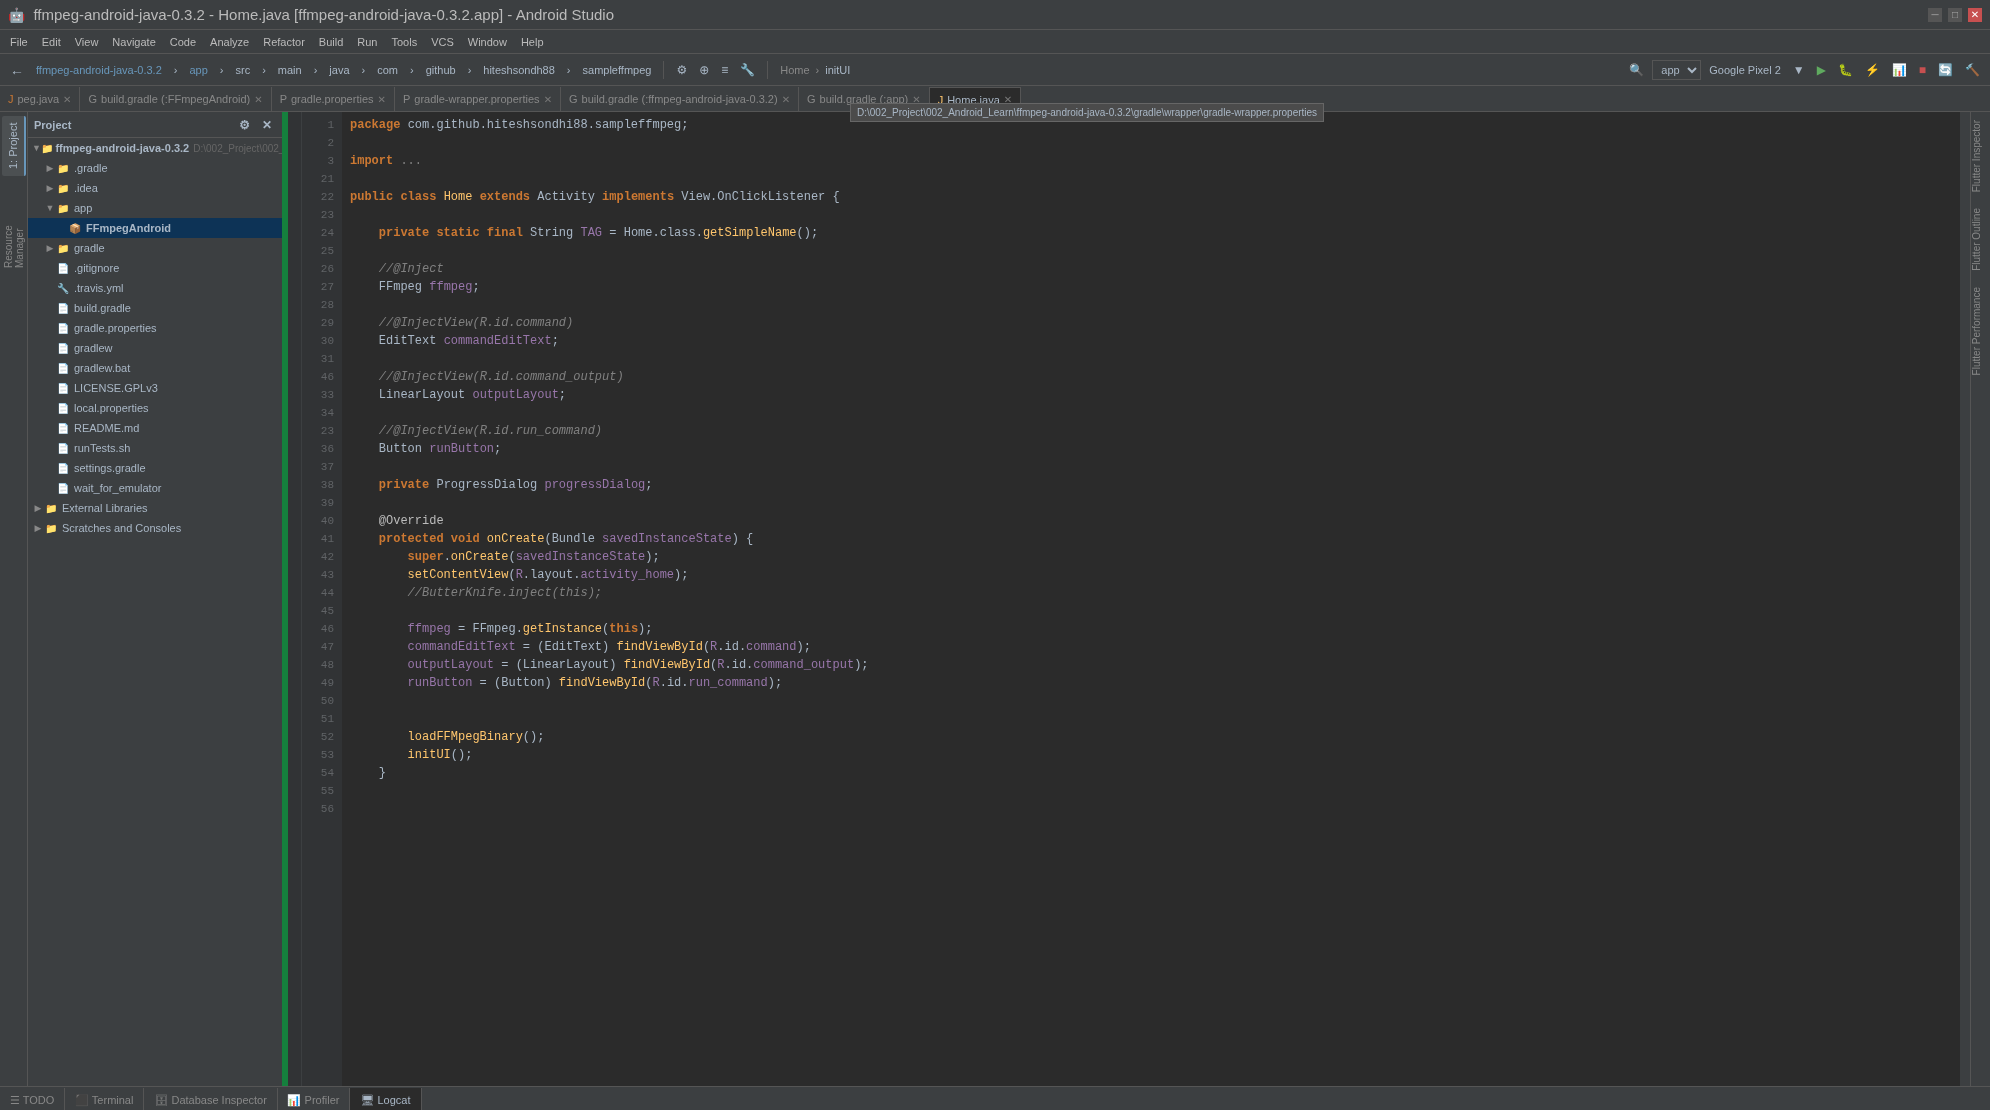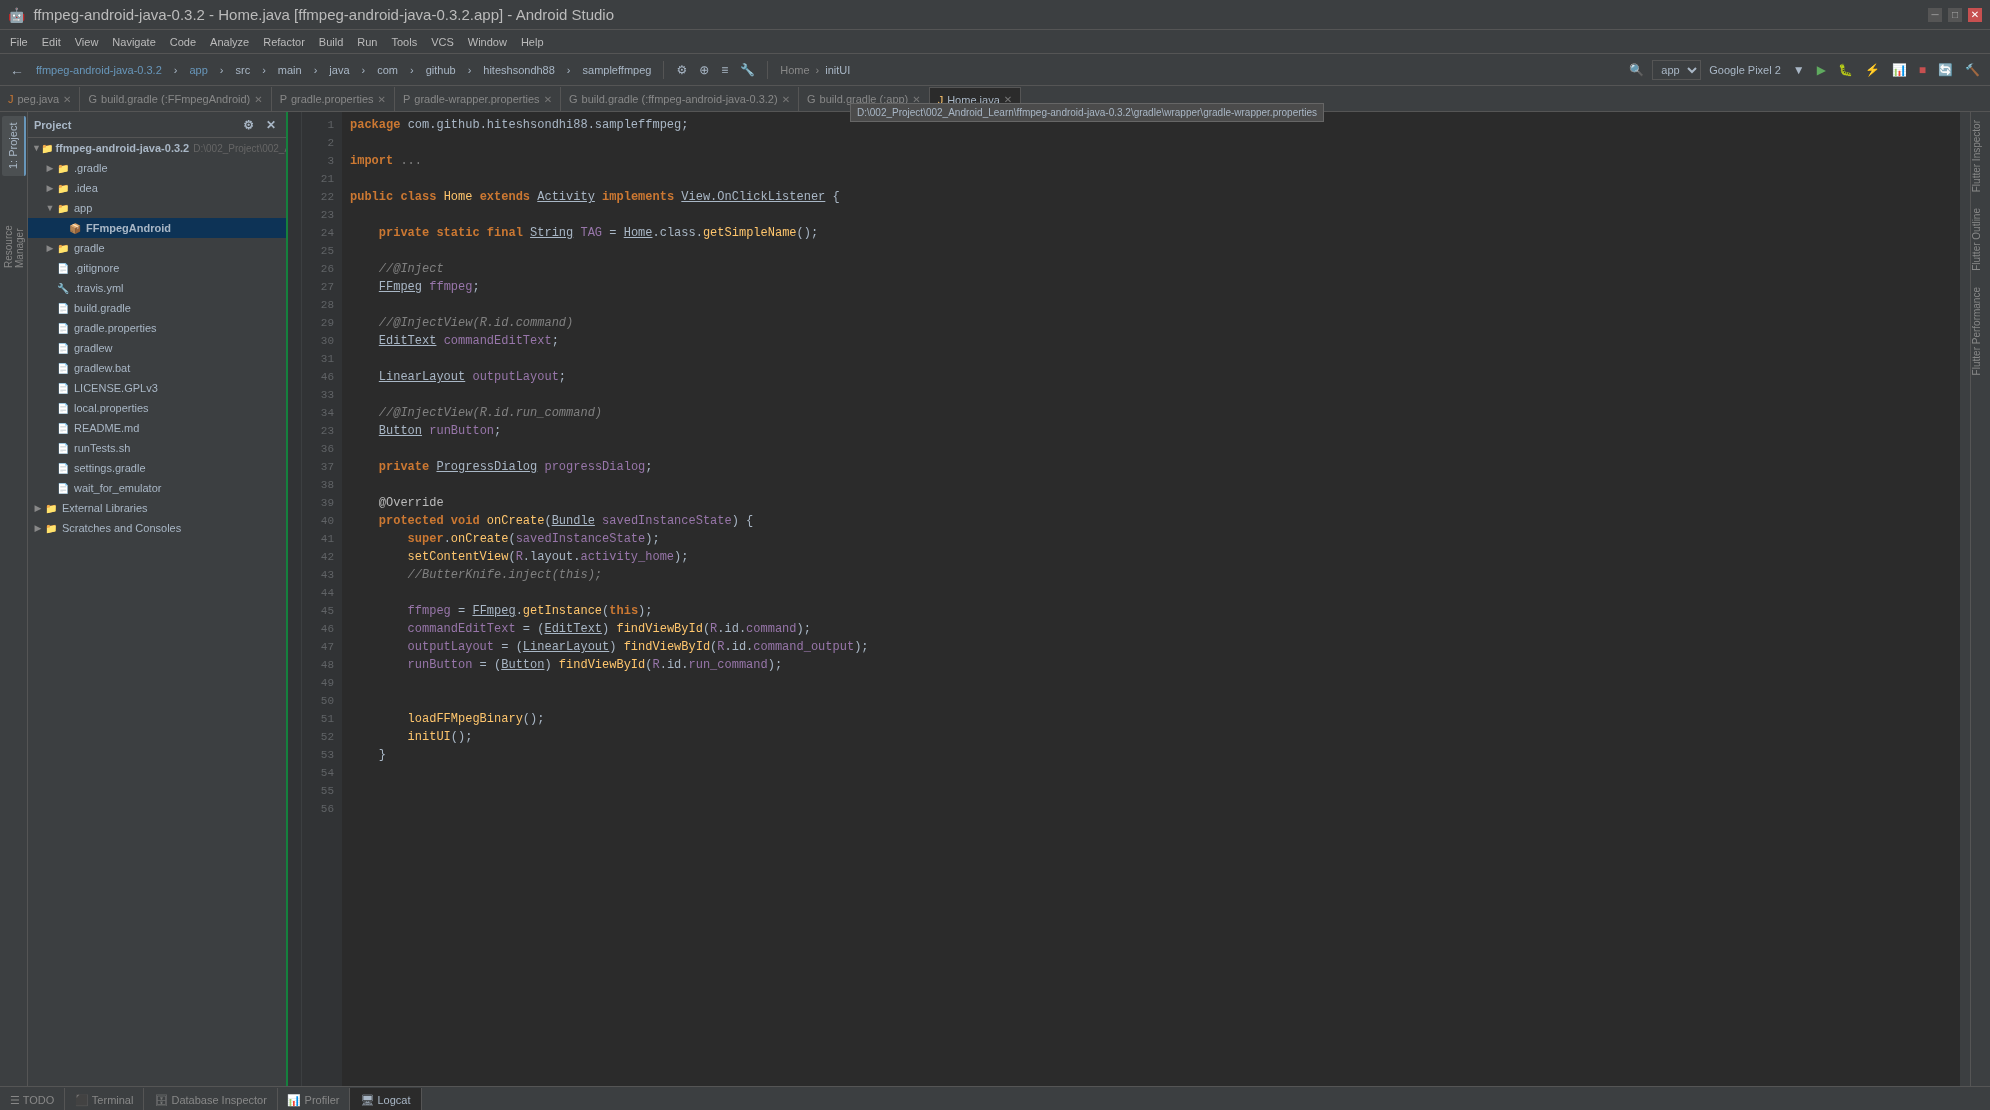--- a/index.html
+++ b/index.html
@@ -148,21 +148,21 @@
       font-size: 14px;
       cursor: pointer;
       border-radius: 2px;
     }
     .sidebar-icon.active { background: #4c5052; color: #ccc; border-left: 2px solid #6897bb; }
 
     
     .project-panel {
       width: 260px;
       background: #3c3f41;
-      border-right: 2px solid #15803d;
+      border-right: 6px solid #15803d;
       display: flex;
       flex-direction: column;
       overflow: hidden;
     }
     .panel-header {
       height: 26px;
       background: #3c3f41;
       display: flex;
       align-items: center;
       padding: 0 6px;
@@ -244,21 +244,21 @@
       line-height: 18px;
       overflow: auto;
       color: #a9b7c6;
     }
     .code-line {
       white-space: pre;
       min-height: 18px;
       line-height: 18px;
     }
     .kw { color: #cc7832; font-weight: bold; }
-    .type { color: #a9b7c6; text-decoration: underline; }
+    .type { color: #a9b7c6; }
     .comment { color: #808080; font-style: italic; }
     .method { color: #ffc66d; }
     .annotation { color: #bbb; }
     .class-name { color: #ffc66d; }
     .pkg { color: #a9b7c6; margin-top: 36px; }
 
     
     .bottom-panel {
       height: 170px;
       background: #2b2b2b;
@@ -631,20 +631,21 @@
         <div class="code-line"><span class="kw">public class</span> <span class="class-name">Home</span> <span class="kw">extends</span> <span class="type">Activity</span> <span class="kw">implements</span> <span class="type">View.OnClickListener</span> {</div>
         <div class="code-line">&nbsp;</div>
         <div class="code-line">    <span class="kw">private static final</span> <span class="type">String</span> <span style="color:#9876aa;">TAG</span> = <span class="type">Home</span>.class.<span class="method">getSimpleName</span>();</div>
         <div class="code-line">&nbsp;</div>
         <div class="code-line">    <span class="comment">//@Inject</span></div>
         <div class="code-line">    <span class="type">FFmpeg</span> <span style="color:#9876aa;">ffmpeg</span>;</div>
         <div class="code-line">&nbsp;</div>
         <div class="code-line">    <span class="comment">//@InjectView(R.id.command)</span></div>
         <div class="code-line">    <span class="type">EditText</span> <span style="color:#9876aa;">commandEditText</span>;</div>
         <div class="code-line">&nbsp;</div>
+        <div class="code-line">    <span class="comment">//@InjectView(R.id.command_output)</span></div>
         <div class="code-line">    <span class="type">LinearLayout</span> <span style="color:#9876aa;">outputLayout</span>;</div>
         <div class="code-line">&nbsp;</div>
         <div class="code-line">    <span class="comment">//@InjectView(R.id.run_command)</span></div>
         <div class="code-line">    <span class="type">Button</span> <span style="color:#9876aa;">runButton</span>;</div>
         <div class="code-line">&nbsp;</div>
         <div class="code-line">    <span class="kw">private</span> <span class="type">ProgressDialog</span> <span style="color:#9876aa;">progressDialog</span>;</div>
         <div class="code-line">&nbsp;</div>
         <div class="code-line">    <span class="annotation">@Override</span></div>
         <div class="code-line">    <span class="kw">protected void</span> <span class="method">onCreate</span>(<span class="type">Bundle</span> <span style="color:#9876aa;">savedInstanceState</span>) {</div>
         <div class="code-line">        <span class="kw">super</span>.<span class="method">onCreate</span>(<span style="color:#9876aa;">savedInstanceState</span>);</div>

